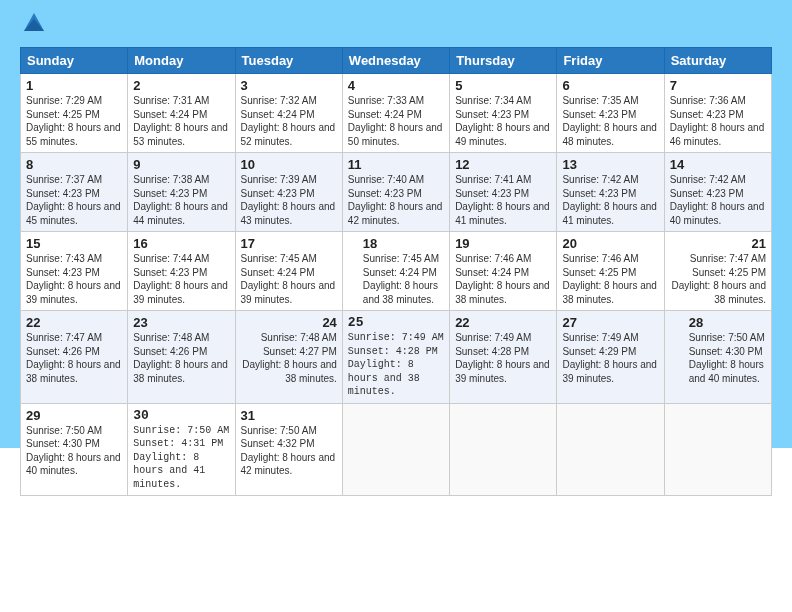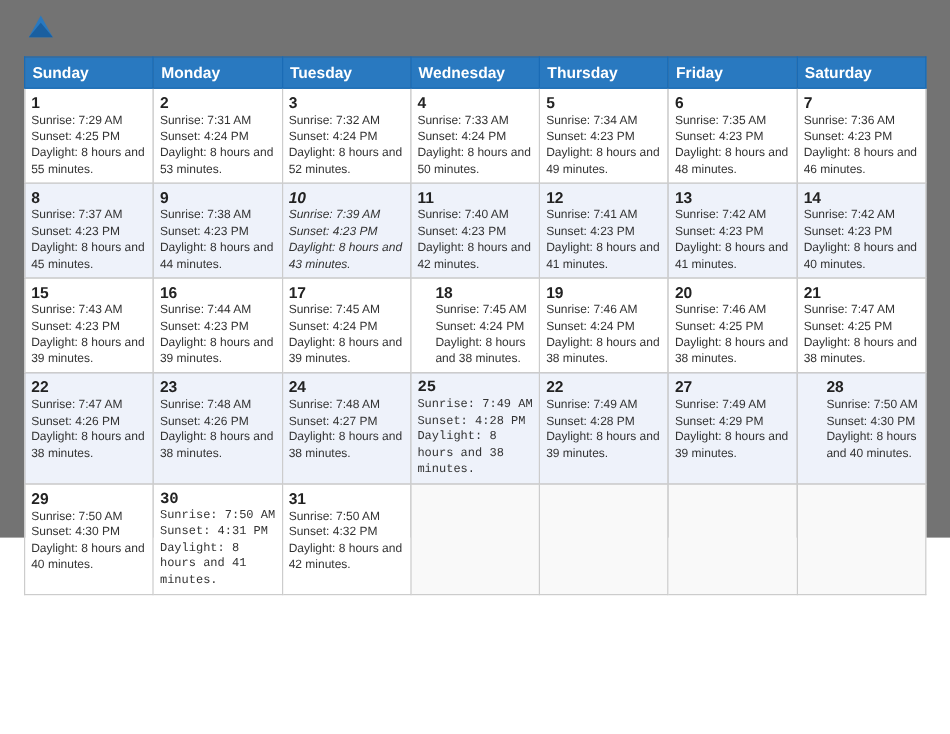--- a/index.html
+++ b/index.html
@@ -6,21 +6,21 @@
     body {
       width: 792px;
       height: 612px;
       font-family: Arial, sans-serif;
       background: #fff;
       overflow: hidden;
     }
     .page {
       width: 792px;
       height: 448px;
-      background: #737373;
+      background: #7dd3fc;
       padding: 15px 20px 10px 20px;
     }
     .header {
       display: flex;
       justify-content: space-between;
       align-items: flex-start;
       margin-bottom: 8px;
     }
     .logo {
       display: flex;
@@ -167,21 +167,21 @@
         </tr>
         <tr>
           <td style="background: rgb(238, 242, 250);">
             <span class="day-num">8</span>
             <div class="day-info">Sunrise: 7:37 AM<br>Sunset: 4:23 PM<br>Daylight: 8 hours and 45 minutes.</div>
           </td>
           <td style="background: rgb(238, 242, 250);">
             <span class="day-num">9</span>
             <div class="day-info">Sunrise: 7:38 AM<br>Sunset: 4:23 PM<br>Daylight: 8 hours and 44 minutes.</div>
           </td>
-          <td style="background: rgb(238, 242, 250); font-style: italic;">
+          <td style="background: rgb(238, 242, 250);">
             <span class="day-num">10</span>
             <div class="day-info">Sunrise: 7:39 AM<br>Sunset: 4:23 PM<br>Daylight: 8 hours and 43 minutes.</div>
           </td>
           <td style="background: rgb(238, 242, 250);">
             <span class="day-num">11</span>
             <div class="day-info">Sunrise: 7:40 AM<br>Sunset: 4:23 PM<br>Daylight: 8 hours and 42 minutes.</div>
           </td>
           <td style="background: rgb(238, 242, 250);">
             <span class="day-num">12</span>
             <div class="day-info">Sunrise: 7:41 AM<br>Sunset: 4:23 PM<br>Daylight: 8 hours and 41 minutes.</div>
@@ -213,35 +213,35 @@
             <div class="day-info">Sunrise: 7:45 AM<br>Sunset: 4:24 PM<br>Daylight: 8 hours and 38 minutes.</div>
           </td>
           <td style="background: rgb(255, 255, 255);">
             <span class="day-num">19</span>
             <div class="day-info">Sunrise: 7:46 AM<br>Sunset: 4:24 PM<br>Daylight: 8 hours and 38 minutes.</div>
           </td>
           <td style="background: rgb(255, 255, 255);">
             <span class="day-num">20</span>
             <div class="day-info">Sunrise: 7:46 AM<br>Sunset: 4:25 PM<br>Daylight: 8 hours and 38 minutes.</div>
           </td>
-          <td style="background: rgb(255, 255, 255);">
+          <td style="background: rgb(255, 255, 255); text-align: right;">
             <span class="day-num">21</span>
             <div class="day-info">Sunrise: 7:47 AM<br>Sunset: 4:25 PM<br>Daylight: 8 hours and 38 minutes.</div>
           </td>
         </tr>
         <tr>
           <td style="background: rgb(238, 242, 250);">
             <span class="day-num">22</span>
             <div class="day-info">Sunrise: 7:47 AM<br>Sunset: 4:26 PM<br>Daylight: 8 hours and 38 minutes.</div>
           </td>
           <td style="background: rgb(238, 242, 250);">
             <span class="day-num">23</span>
             <div class="day-info">Sunrise: 7:48 AM<br>Sunset: 4:26 PM<br>Daylight: 8 hours and 38 minutes.</div>
           </td>
-          <td style="background: rgb(238, 242, 250);">
+          <td style="background: rgb(238, 242, 250); text-align: right;">
             <span class="day-num">24</span>
             <div class="day-info">Sunrise: 7:48 AM<br>Sunset: 4:27 PM<br>Daylight: 8 hours and 38 minutes.</div>
           </td>
           <td style="background: rgb(238, 242, 250); font-family: Liberation Mono, monospace;">
             <span class="day-num">25</span>
             <div class="day-info">Sunrise: 7:49 AM<br>Sunset: 4:28 PM<br>Daylight: 8 hours and 38 minutes.</div>
           </td>
           <td style="background: rgb(238, 242, 250);">
             <span class="day-num">22</span>
             <div class="day-info">Sunrise: 7:49 AM<br>Sunset: 4:28 PM<br>Daylight: 8 hours and 39 minutes.</div>

